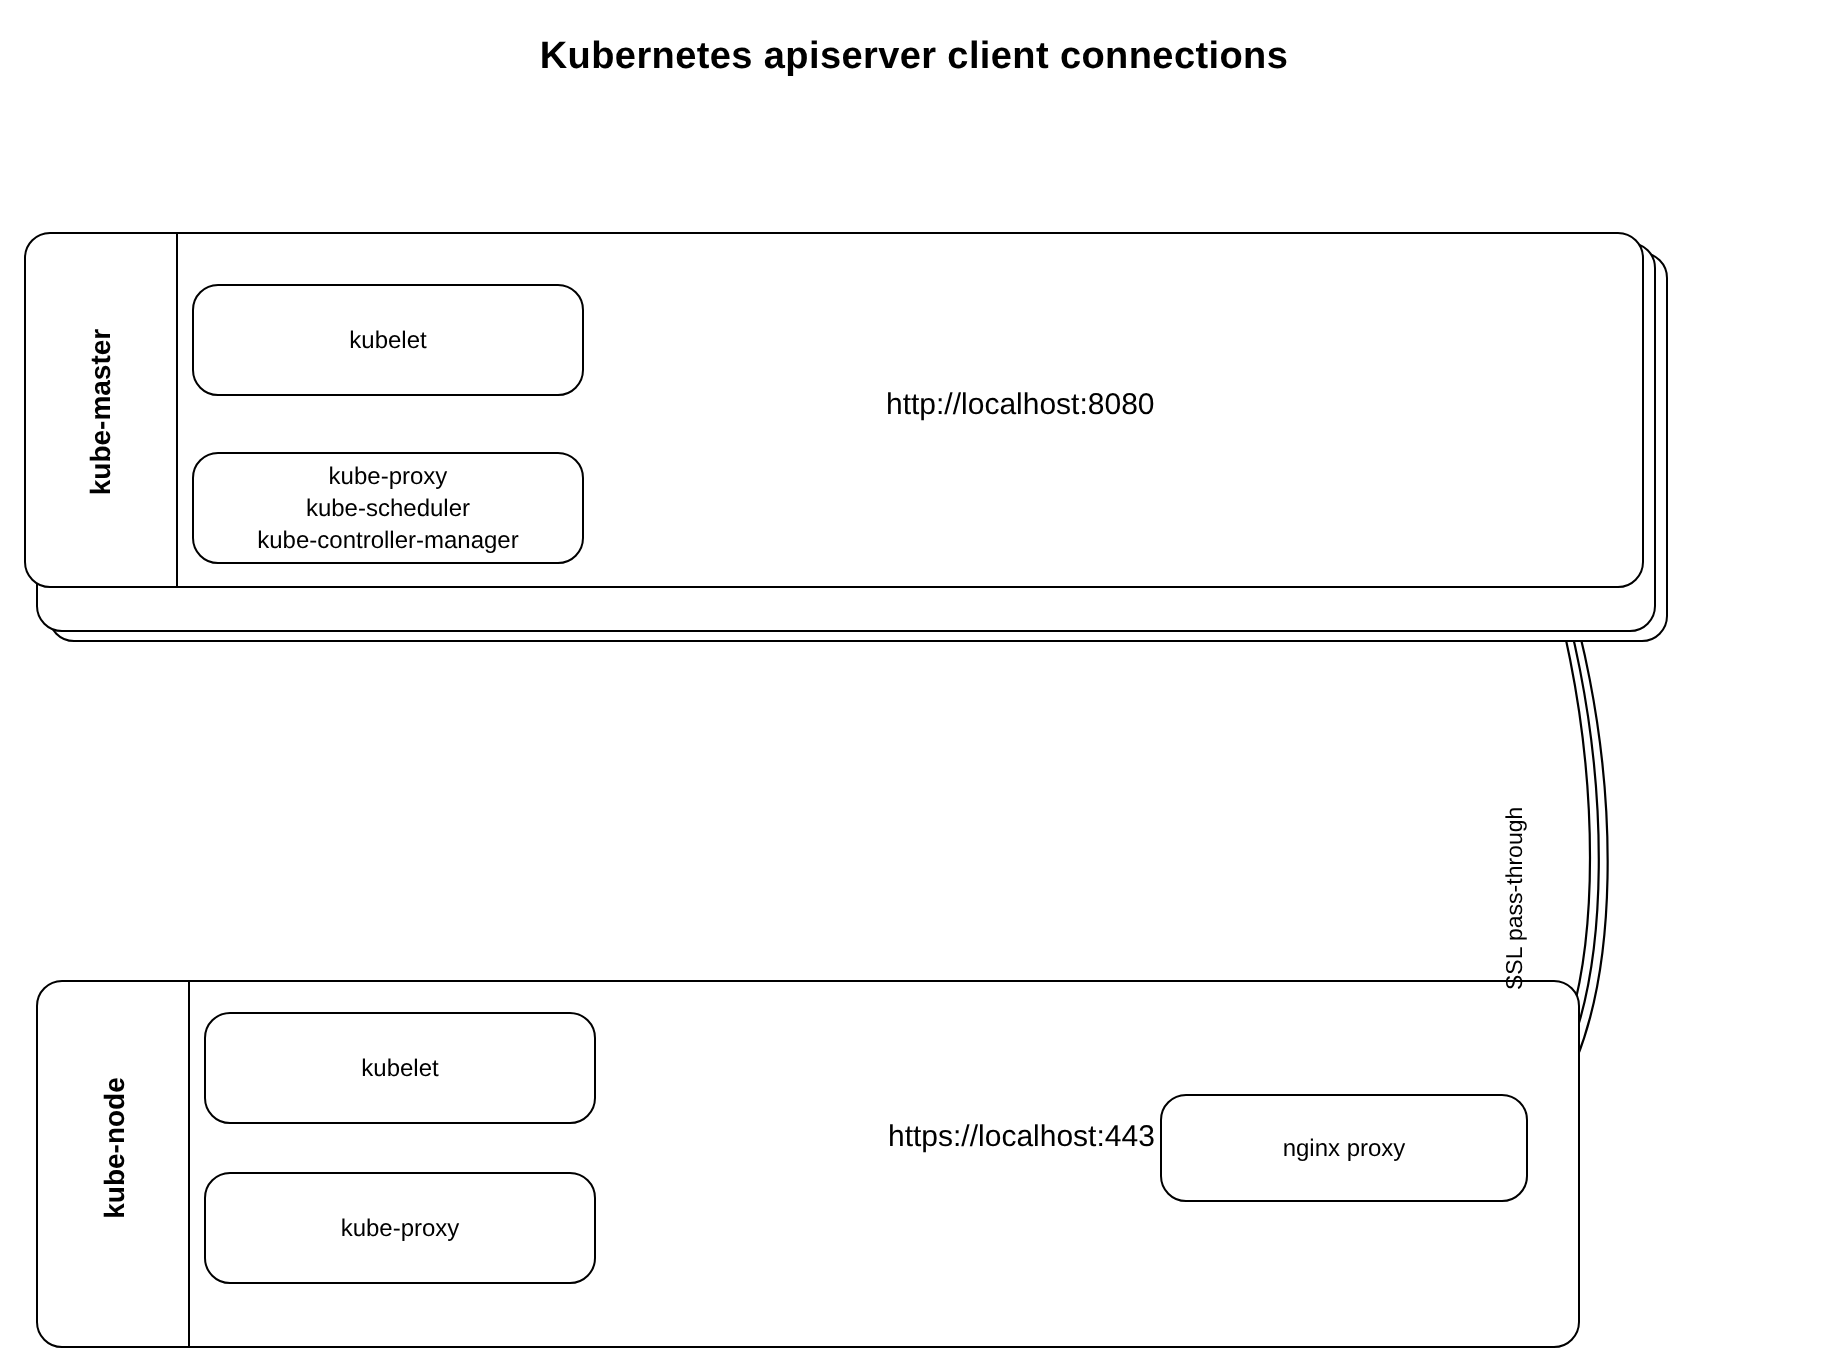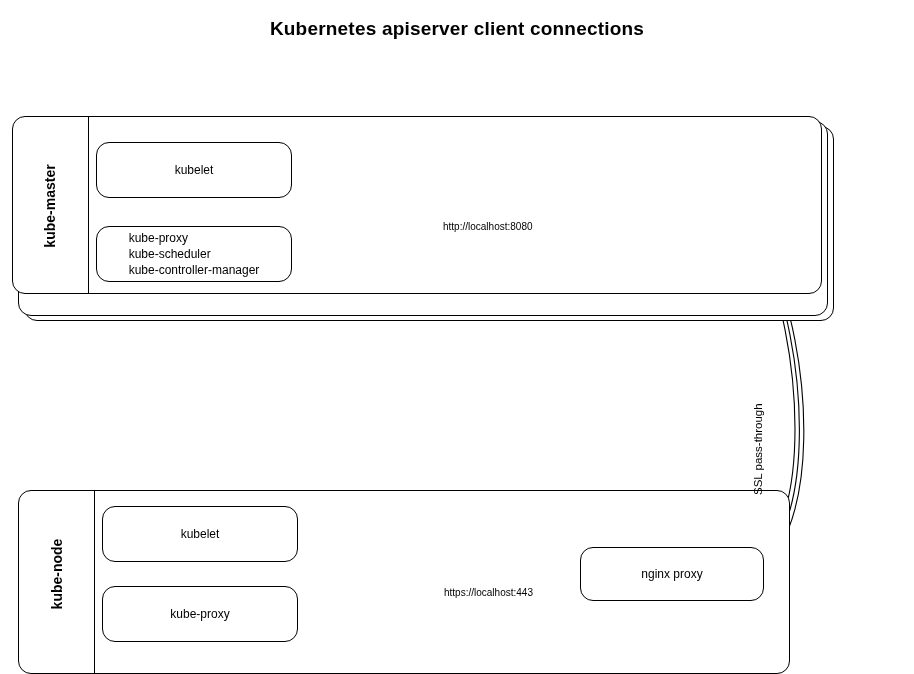--- a/index.html
+++ b/index.html
@@ -36,41 +36,40 @@
     height: 674px;
   }
   .box {
     position: absolute;
     border: 1.3px solid #000000;
     background: #ffffff;
     box-sizing: border-box;
     display: flex;
     align-items: center;
     justify-content: center;
-    text-align: left;
+    text-align: center;
     font-size: 12px;
     line-height: 16px;
   }
   .rounded {
     border-radius: 13px;
   }
   .group-label {
     position: absolute;
     font-size: 14px;
     font-weight: bold;
     white-space: nowrap;
     transform-origin: 50% 50%;
   }
   .edge-label {
     position: absolute;
-    font-size: 10px;
+    font-size: 15px;
     background: #ffffff;
     padding: 0 2px;
     white-space: nowrap;
-    margin-top: 27px;
   }
   .vert-label {
     position: absolute;
     font-size: 11.5px;
     white-space: nowrap;
     transform: rotate(-90deg);
     transform-origin: 0 0;
   }
   .stack-shadow {
     position: absolute;

